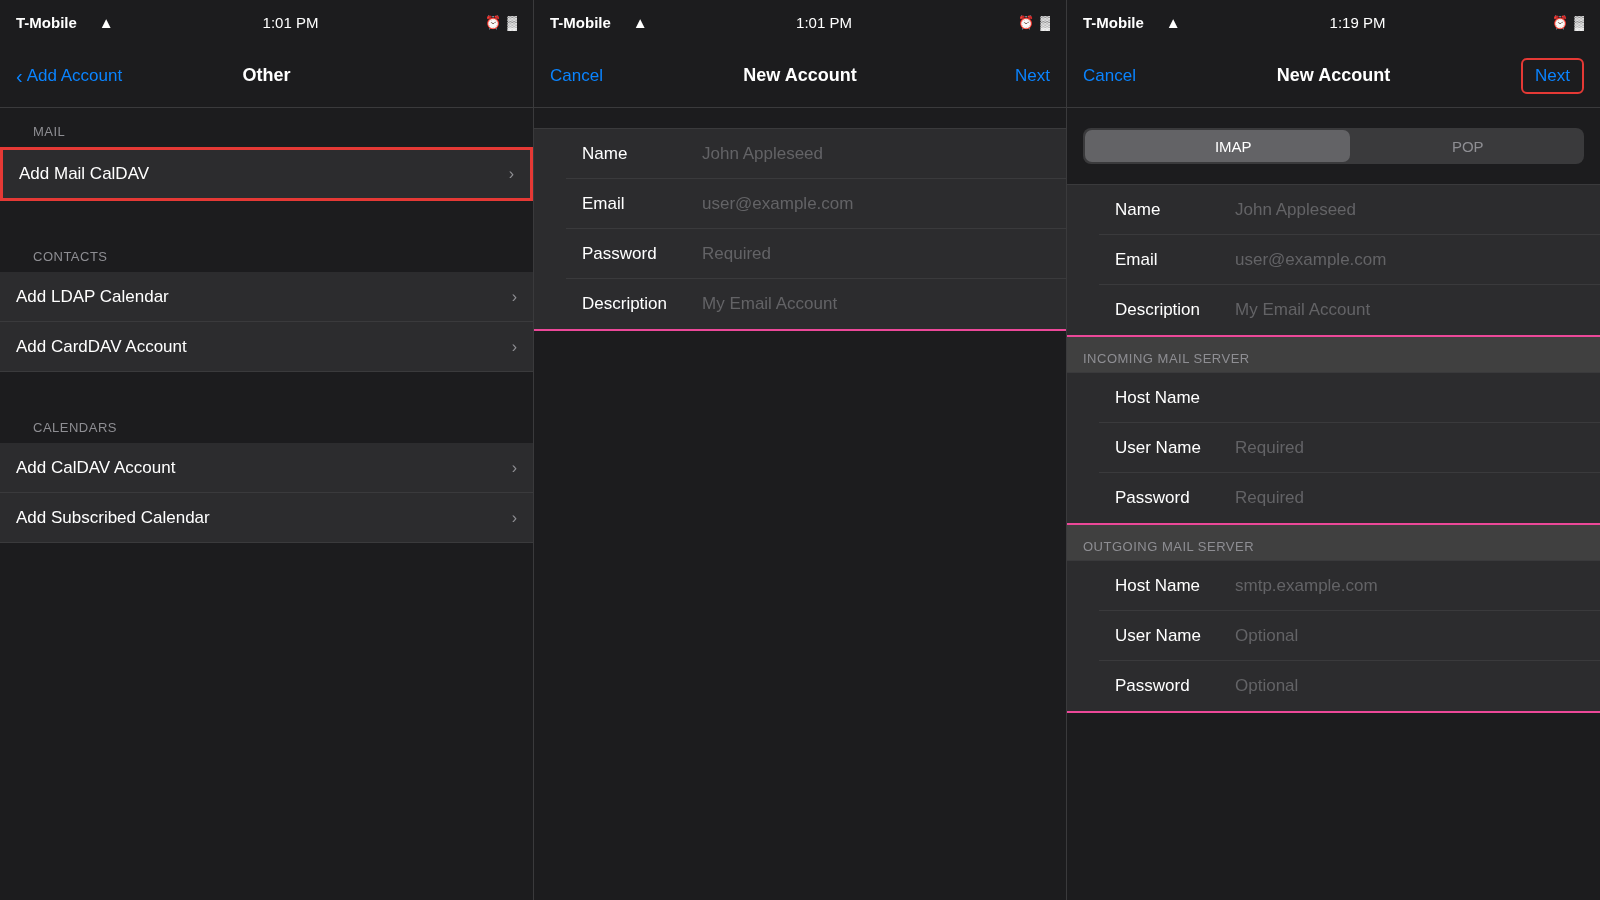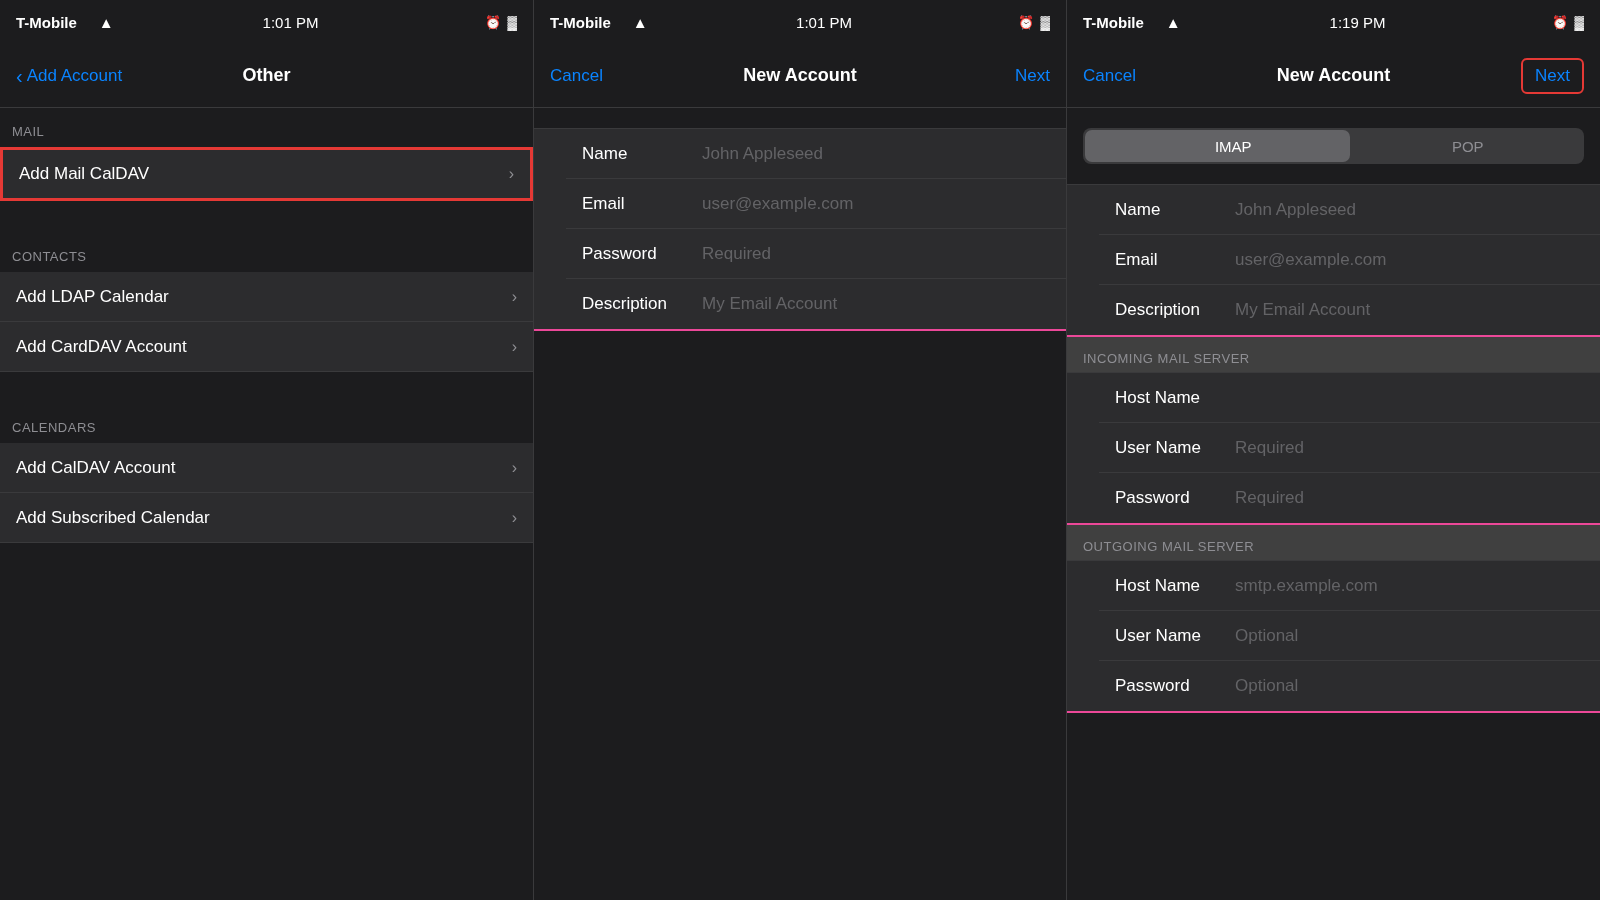--- a/index.html
+++ b/index.html
@@ -100,21 +100,21 @@
     }
     .nav-action.highlighted {
       border: 2px solid #e53935;
       padding: 6px 12px;
       border-radius: 6px;
       color: #0a84ff;
     }
 
     
     .section-header {
-      padding: 16px 12px 8px;
+      padding: 16px 33px 8px;
       font-size: 13px;
       font-weight: 400;
       color: #8e8e93;
       letter-spacing: 0.5px;
       text-transform: uppercase;
       background: #1c1c1e;
     }
 
     
     .list-item {

